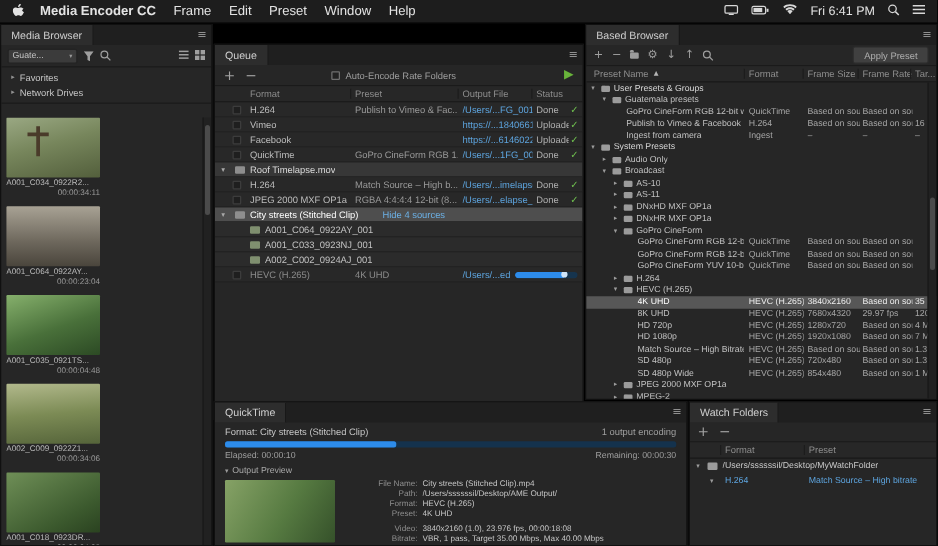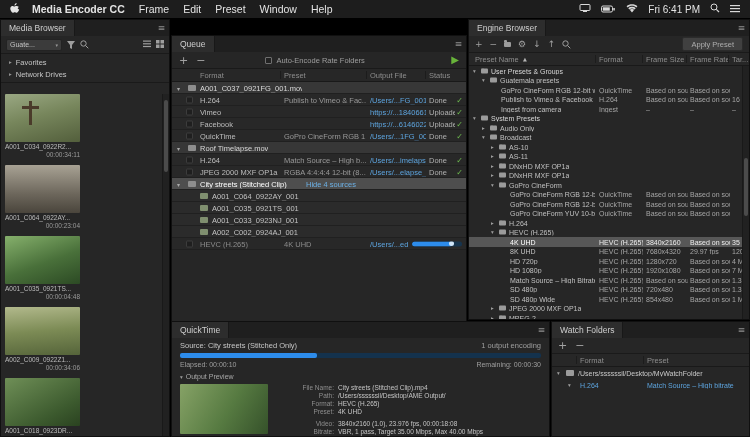--- a/index.html
+++ b/index.html
@@ -288,25 +288,20 @@
   <div class="colhead">
       <span style="left: 28px;">Format</span>
       <span style="left: 112px;">Preset</span>
       <span style="left: 198px;">Output File</span>
       <span style="left: 257px;">Status</span>
       <span class="div" style="left: 108px;"></span>
       <span class="div" style="left: 194px;"></span>
       <span class="div" style="left: 253px;"></span>
     </div>
   <div class="q-rows">
-      <div class="q-row q-group">
-        <span class="q-chev glyph">▾</span>
-        <span class="q-clipicon"></span>
-        <span class="q-name">A001_C037_0921FG_001.mov</span>
-      </div>
       <div class="q-row q-out">
         <span class="q-selbox"></span>
         <span class="q-cf">H.264</span>
         <span class="q-cp">Publish to Vimeo &amp; Fac...</span>
         <span class="q-co">/Users/...FG_001_1.mp4</span>
         <span class="q-cs">Done</span>
         <span class="q-check">✓</span>
       </div>
       <div class="q-row q-out">
         <span class="q-selbox"></span>
@@ -355,24 +350,20 @@
       </div>
       <div class="q-row q-group sel">
         <span class="q-chev glyph">▾</span>
         <span class="q-clipicon"></span>
         <span class="q-name">City streets (Stitched Clip)</span>
         <span class="q-link">Hide 4 sources</span>
       </div>
       <div class="q-row q-src">
         <span class="q-srcicon"></span>
         <span class="q-srcname">A001_C064_0922AY_001</span>
-      </div>
-      <div class="q-row q-src">
-        <span class="q-srcicon"></span>
-        <span class="q-srcname">A001_C035_0921TS_001</span>
       </div>
       <div class="q-row q-src">
         <span class="q-srcicon"></span>
         <span class="q-srcname">A001_C033_0923NJ_001</span>
       </div>
       <div class="q-row q-src">
         <span class="q-srcicon"></span>
         <span class="q-srcname">A002_C002_0924AJ_001</span>
       </div>
       <div class="q-row q-out enc">
@@ -382,21 +373,21 @@
         <span class="q-co">/Users/...ed Clip).mp4</span>
         <span class="q-progress">
           <i style="width: 80%;"></i>
         </span>
       </div>
     </div>
 </div>
 
 <div class="panel" id="preset-browser">
   <div class="tabbar">
-    <span class="tab">Engine Browser</span>
+    <span class="tab">Based Browser</span>
     <span class="tab-spacer"></span>
     <span class="hamb glyph">≡</span>
   </div>
   <div class="pb-toolbar">
     <span class="pbi glyph">+</span>
     <span class="pbi glyph">−</span>
     <span class="pbi">
         <span class="folder-ico"></span>
       </span>
     <span class="pbi glyph">⚙</span>
@@ -591,21 +582,21 @@
 </div>
 
 <div class="panel" id="encoding">
   <div class="tabbar">
     <span class="tab">QuickTime</span>
     <span class="tab-spacer"></span>
     <span class="hamb glyph">≡</span>
   </div>
   <div class="enc-body">
     <div class="enc-row1">
-      <span>Source: City streets (Stitched Only)</span>
+      <span>Format: City streets (Stitched Clip)</span>
       <span class="enc-note">1 output encoding</span>
     </div>
     <div class="enc-bar">
         <i style="width: 38%;"></i>
       </div>
     <div class="enc-row2">
       <span>Elapsed: 00:00:10</span>
       <span>Remaining: 00:00:30</span>
     </div>
     <div class="enc-toggle">

